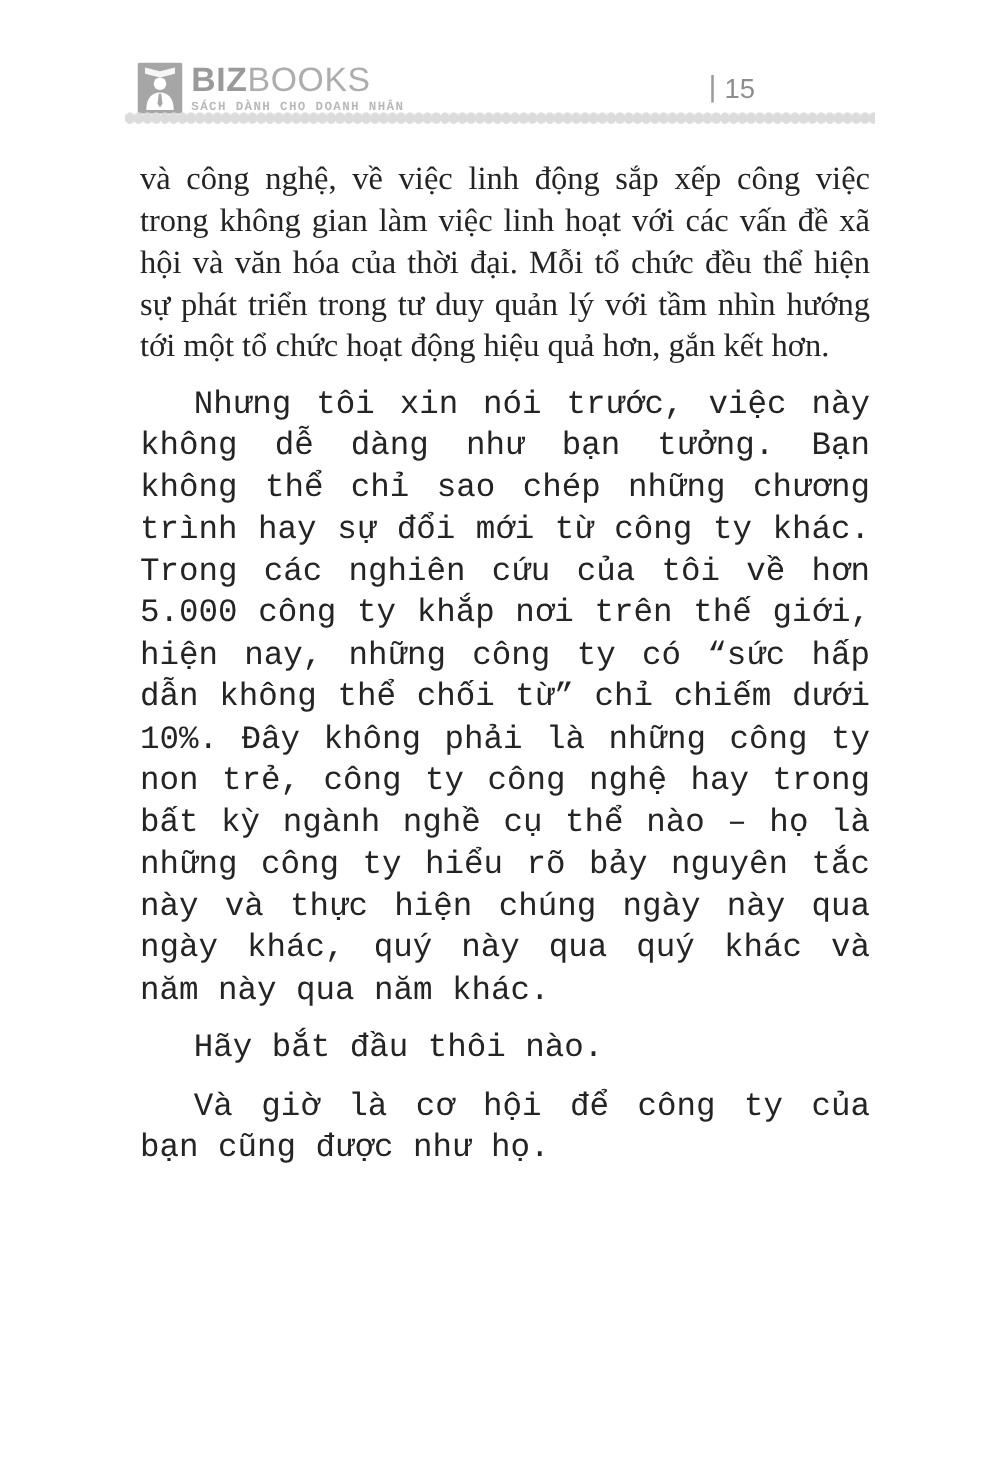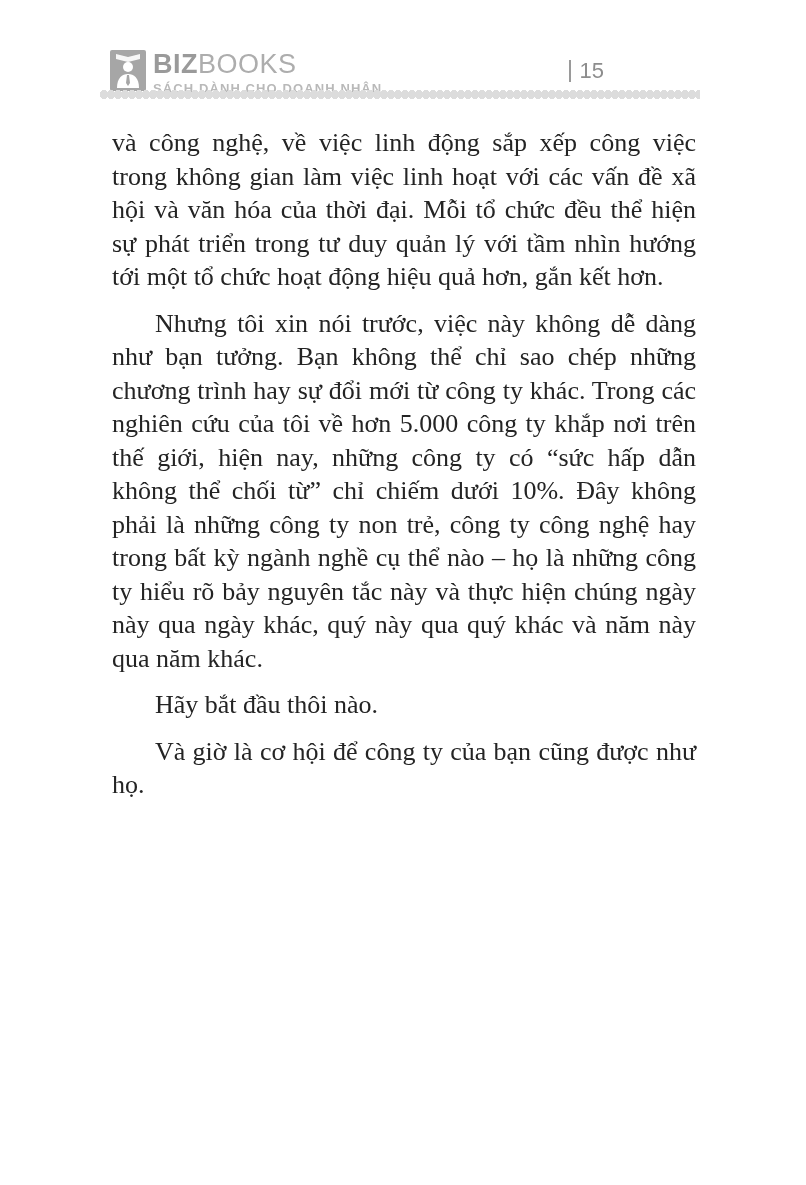--- a/index.html
+++ b/index.html
@@ -23,22 +23,22 @@
   .logo-icon { width:36px; height:41px; display:block; }
   .logo-text { display:flex; flex-direction:column; }
   .brand {
     font-family:"Liberation Sans", sans-serif;
     font-size:27px; line-height:28px; letter-spacing:0.5px;
     color:#a2a2a2;
   }
   .brand .bold { font-weight:bold; color:#9a9a9a; }
   .brand .light { font-weight:normal; color:#adadad; }
   .tagline {
-    font-family:Liberation Sans, sans-serif;
-    font-size:13px; letter-spacing:1.1px; margin-top:3px;
+    font-family:Liberation Mono, monospace;
+    font-size:10px; letter-spacing:1.1px; margin-top:3px;
     color:#b9b9b9; font-weight:bold;
   }
   .page-number {
     position:absolute; right:0; top:10px;
     font-family:"Liberation Sans", sans-serif;
     font-size:22px; color:#8d8d8d;
     border-left:2px solid #9a9a9a;
     padding-left:9px; line-height:22px;
   }
   .divider {
@@ -48,21 +48,21 @@
   }
 
   
   .content {
     position:absolute; top:126px; left:112px; width:584px;
     font-size:26px; line-height:33.5px; color:#242424;
     text-align:justify;
   }
   .content p { margin:0 0 13px 0; }
   .content p.indent { text-indent:43px; }
-  .content p.gap { margin-top:3px; }
+  .content p.gap { margin-top:3px;font-family:Liberation Mono, monospace; }
 </style>
 </head>
 <body>
 
 <div class="page">
 
   <div class="header">
     <div class="logo">
       <svg class="logo-icon" viewBox="0 0 36 41" xmlns="http://www.w3.org/2000/svg">
         <rect x="0" y="0" width="36" height="41" rx="2" fill="#a6a6a6"></rect>

